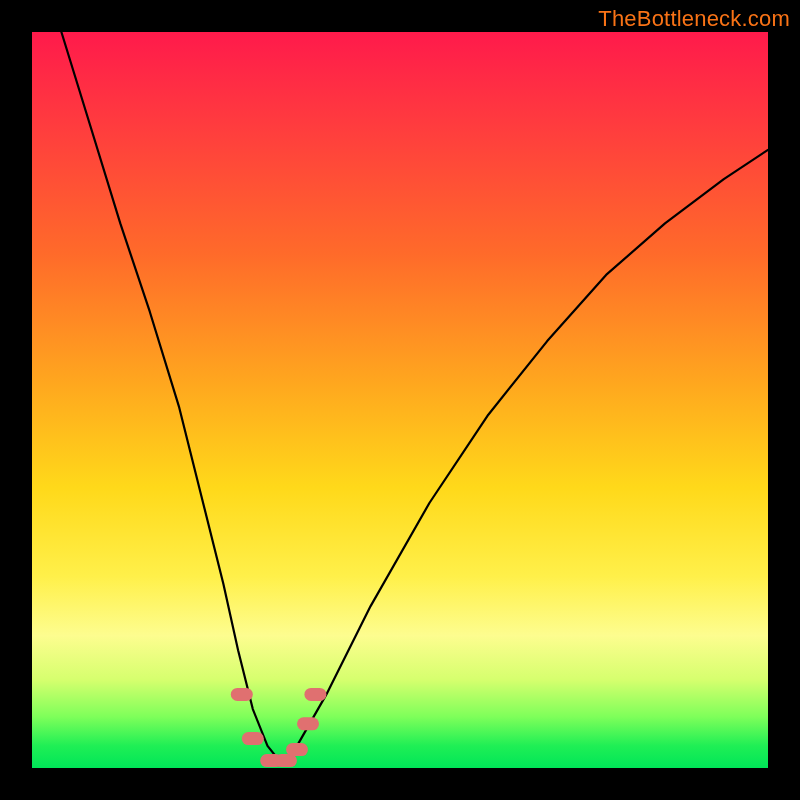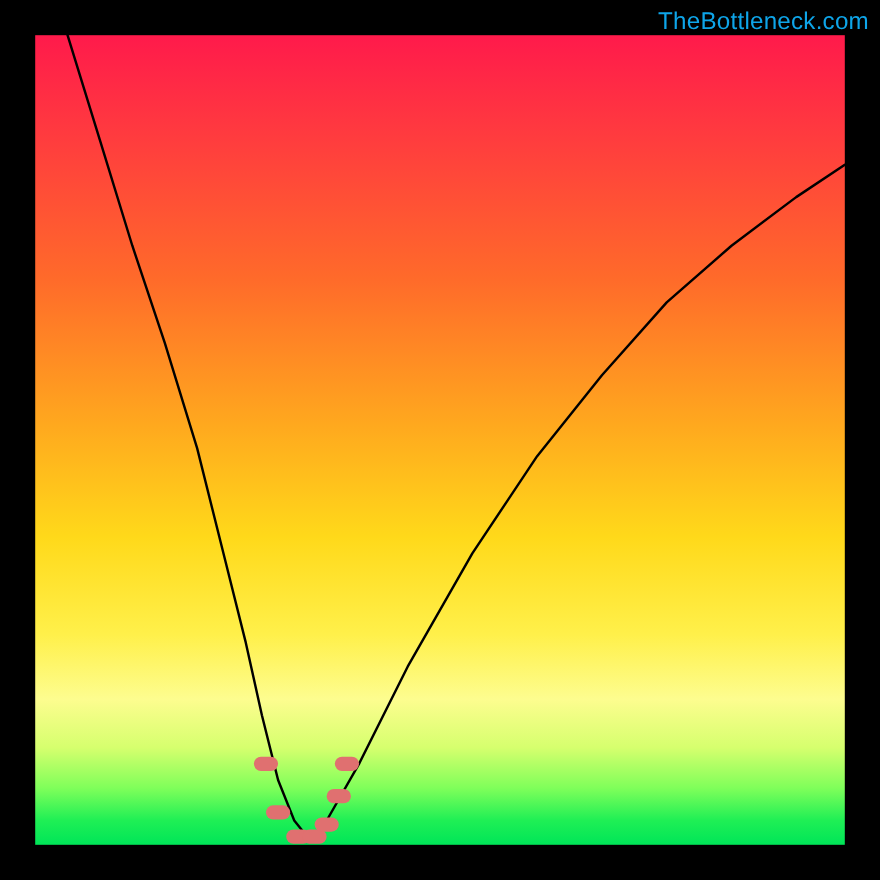--- a/index.html
+++ b/index.html
@@ -38,21 +38,21 @@
       #d6ff6e 88%,
       #7fff5a 93%,
       #1fef55 97%,
       #00e558 100%
     );
   }
   .watermark {
     position: absolute;
     top: 6px;
     right: 10px;
-    color: #0ea5e9;
+    color: #f97316;
     font-size: 22px;
     letter-spacing: 0.2px;
     font-weight: 500;
     user-select: none;
   }
   svg.curve {
     position: absolute;
     top: 0;
     left: 0;
     width: 736px;

